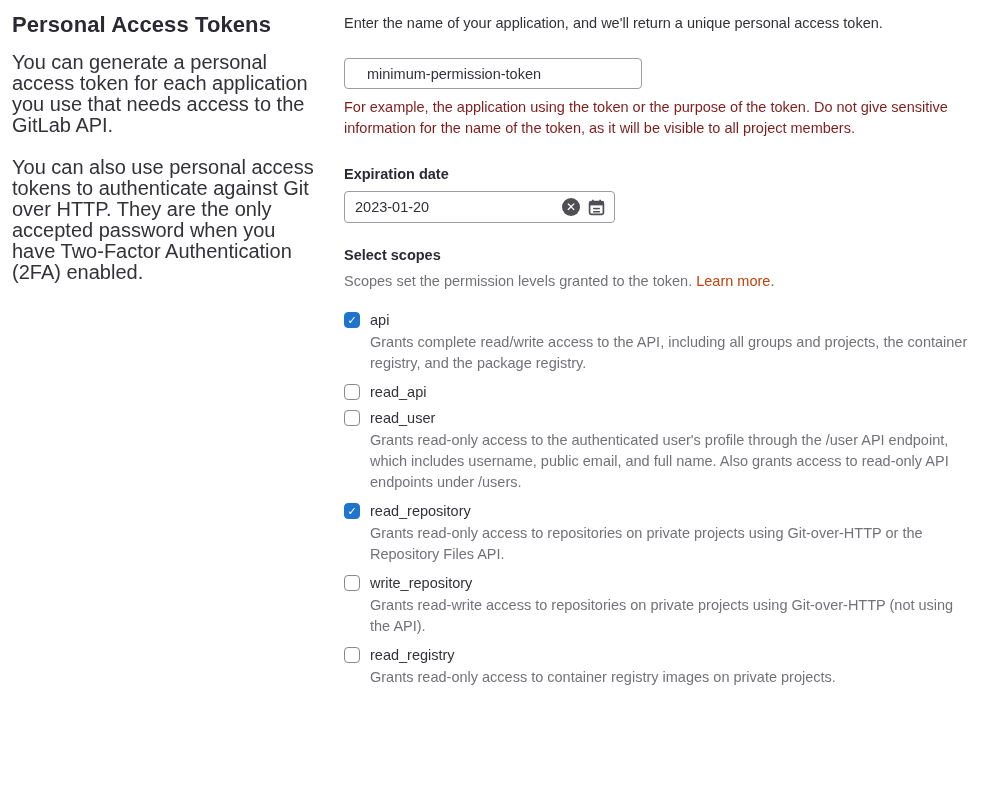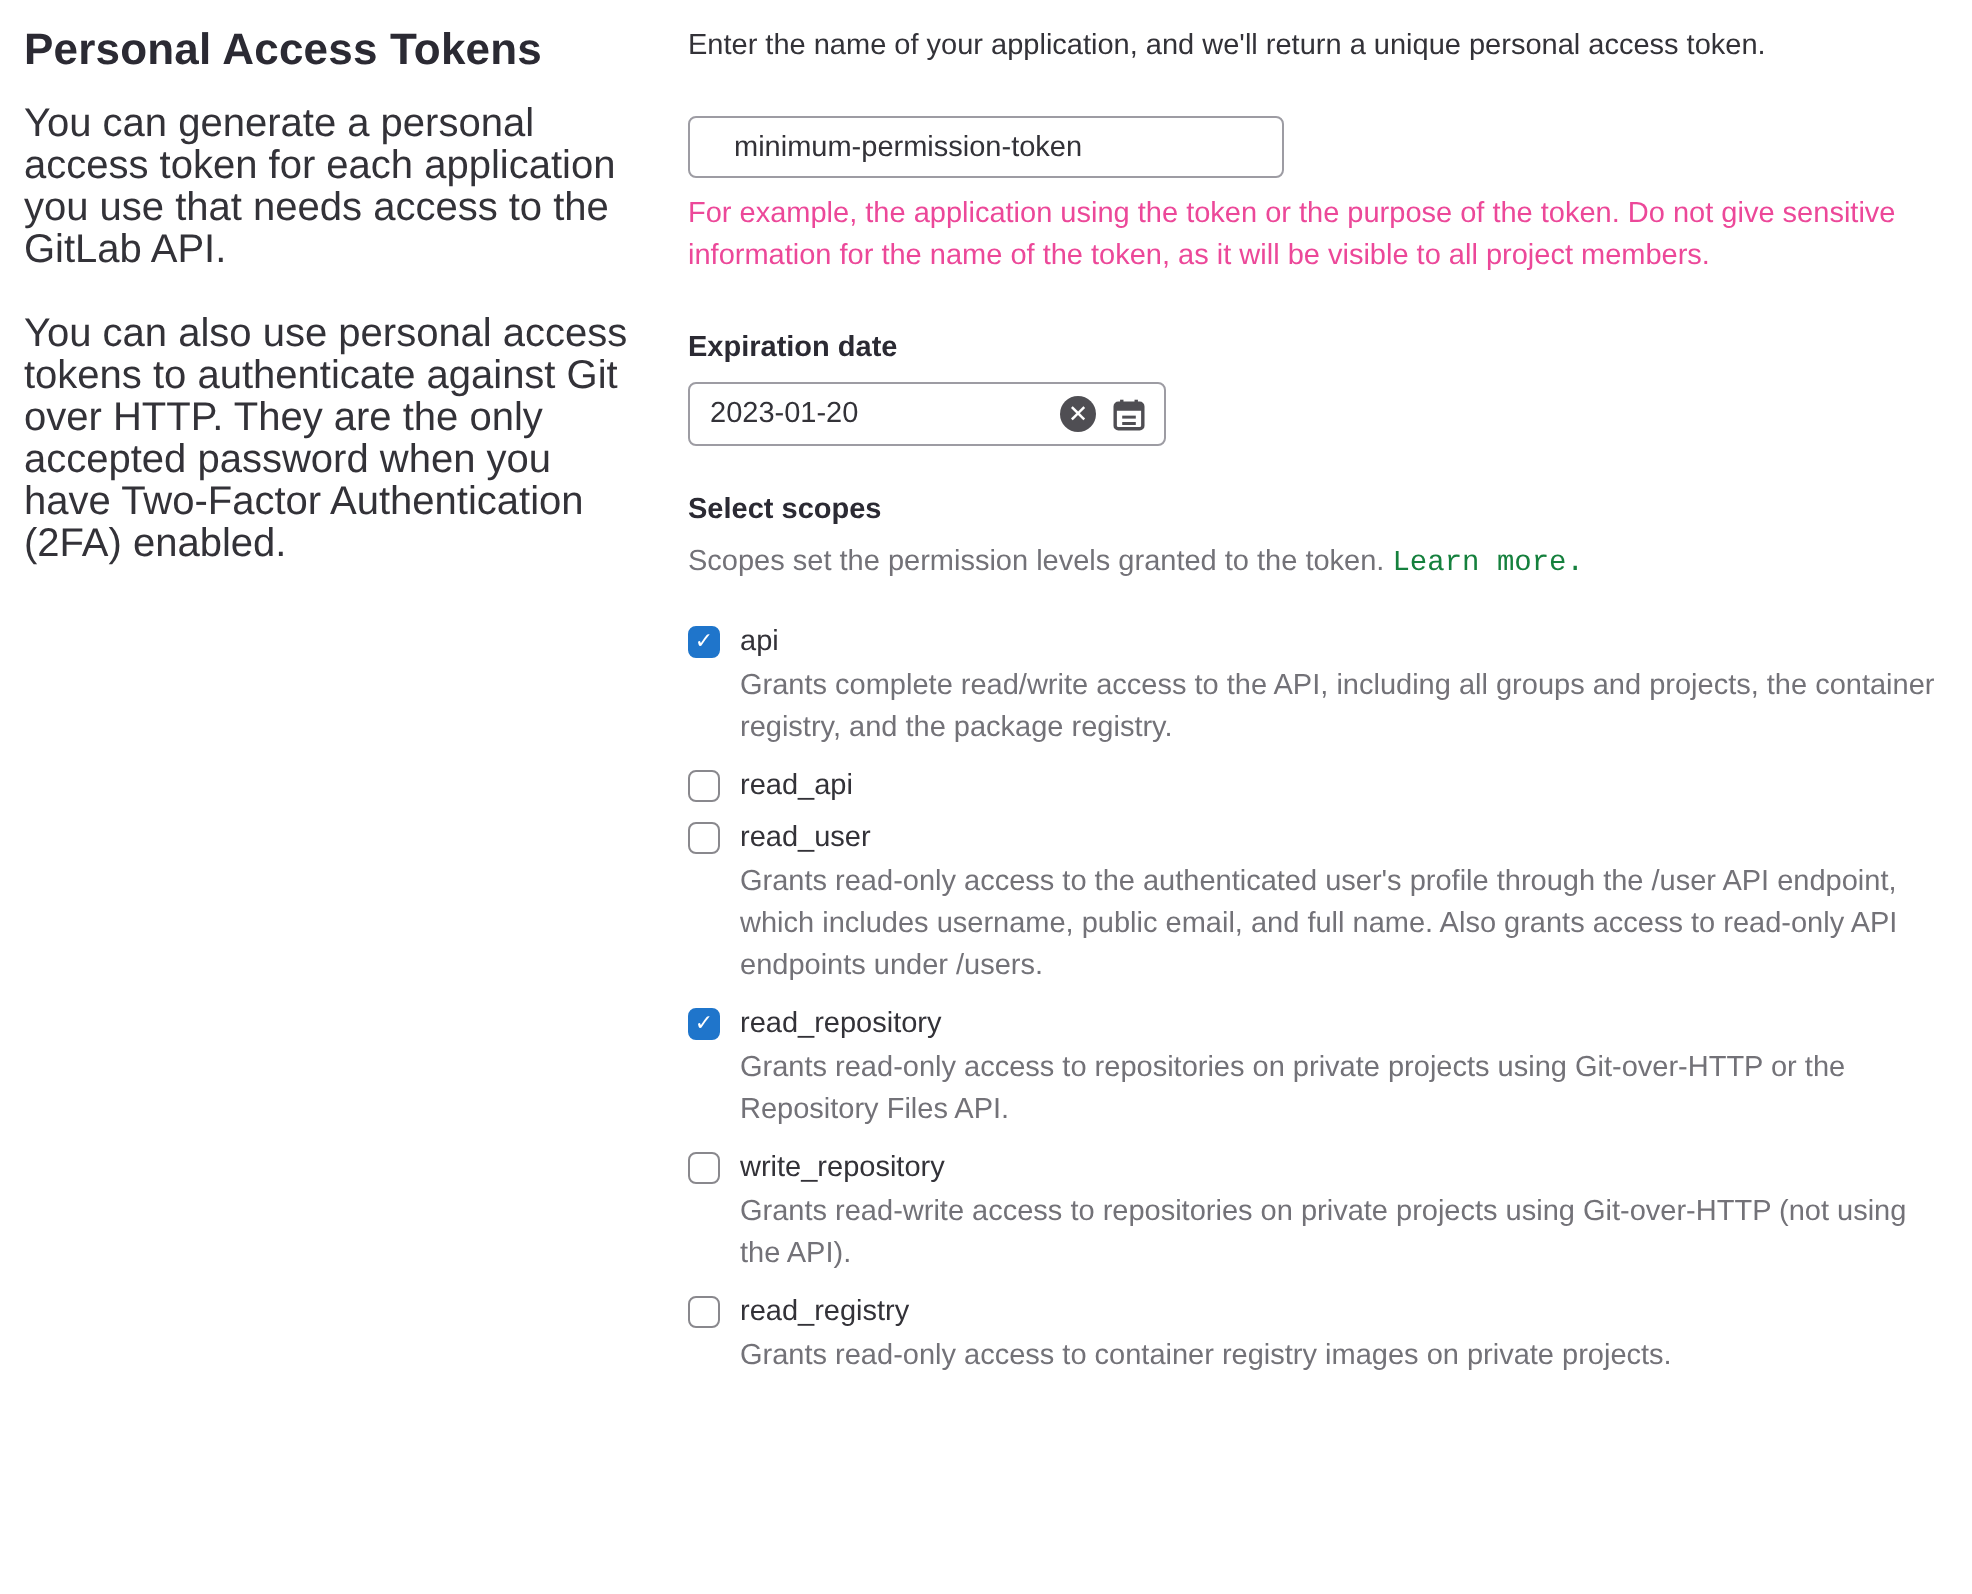--- a/index.html
+++ b/index.html
@@ -66,31 +66,31 @@
     padding: 0 22px;
     font-size: 14.5px;
     font-family: "Liberation Sans", "DejaVu Sans", sans-serif;
     color: #333238;
     background: #fff;
     outline: none;
   }
   .field-help {
     font-size: 14.5px;
     line-height: 21px;
-    color: #ec4899;
+    color: #7f1d1d;
     margin-top: 8px;
     max-width: 625px;
   }
   .section-gap-sm { height: 24px; }
   .section-gap-md { height: 27px; }
   
   .date-wrap {
     display: flex;
     align-items: center;
-    width: 239px;
+    width: 271px;
     height: 32px;
     border: 1px solid #9d9ca3;
     border-radius: 4px;
     padding: 0 9px 0 10px;
     background: #fff;
   }
   .date-wrap input {
     border: none;
     outline: none;
     flex: 1 1 auto;
@@ -122,24 +122,23 @@
   }
   
   .scopes-help {
     font-size: 14.5px;
     line-height: 21px;
     color: #737278;
     margin-top: 8px;
     margin-bottom: 20px;
   }
   .scopes-help a {
-    color: #15803d;
+    color: #c2410c;
     text-decoration: none;
     cursor: pointer;
-    font-family: Liberation Mono, monospace;
   }
   .scope-row { margin-bottom: 10px; }
   .scope-head {
     display: flex;
     align-items: center;
     cursor: pointer;
   }
   .checkbox {
     width: 16px;
     height: 16px;

